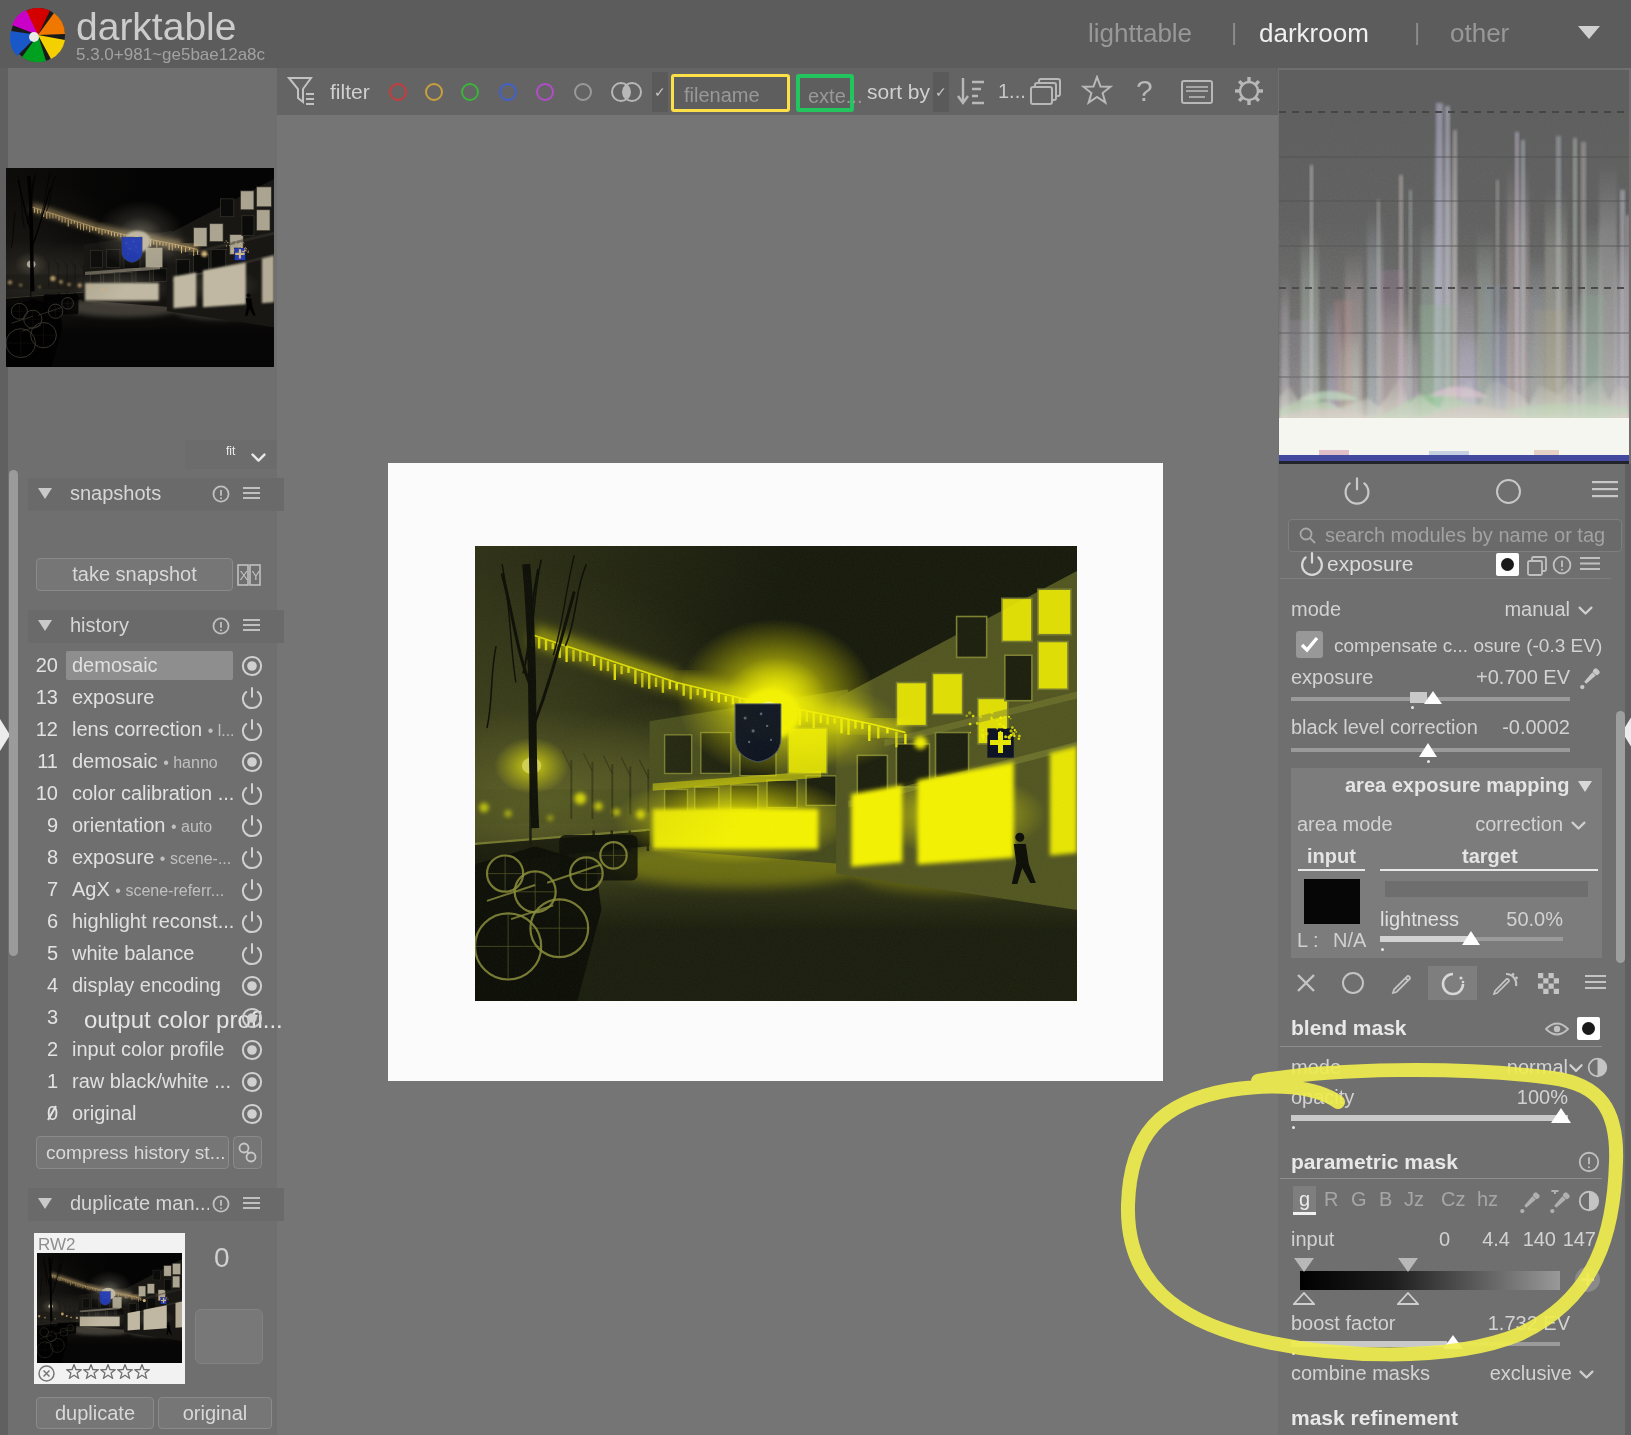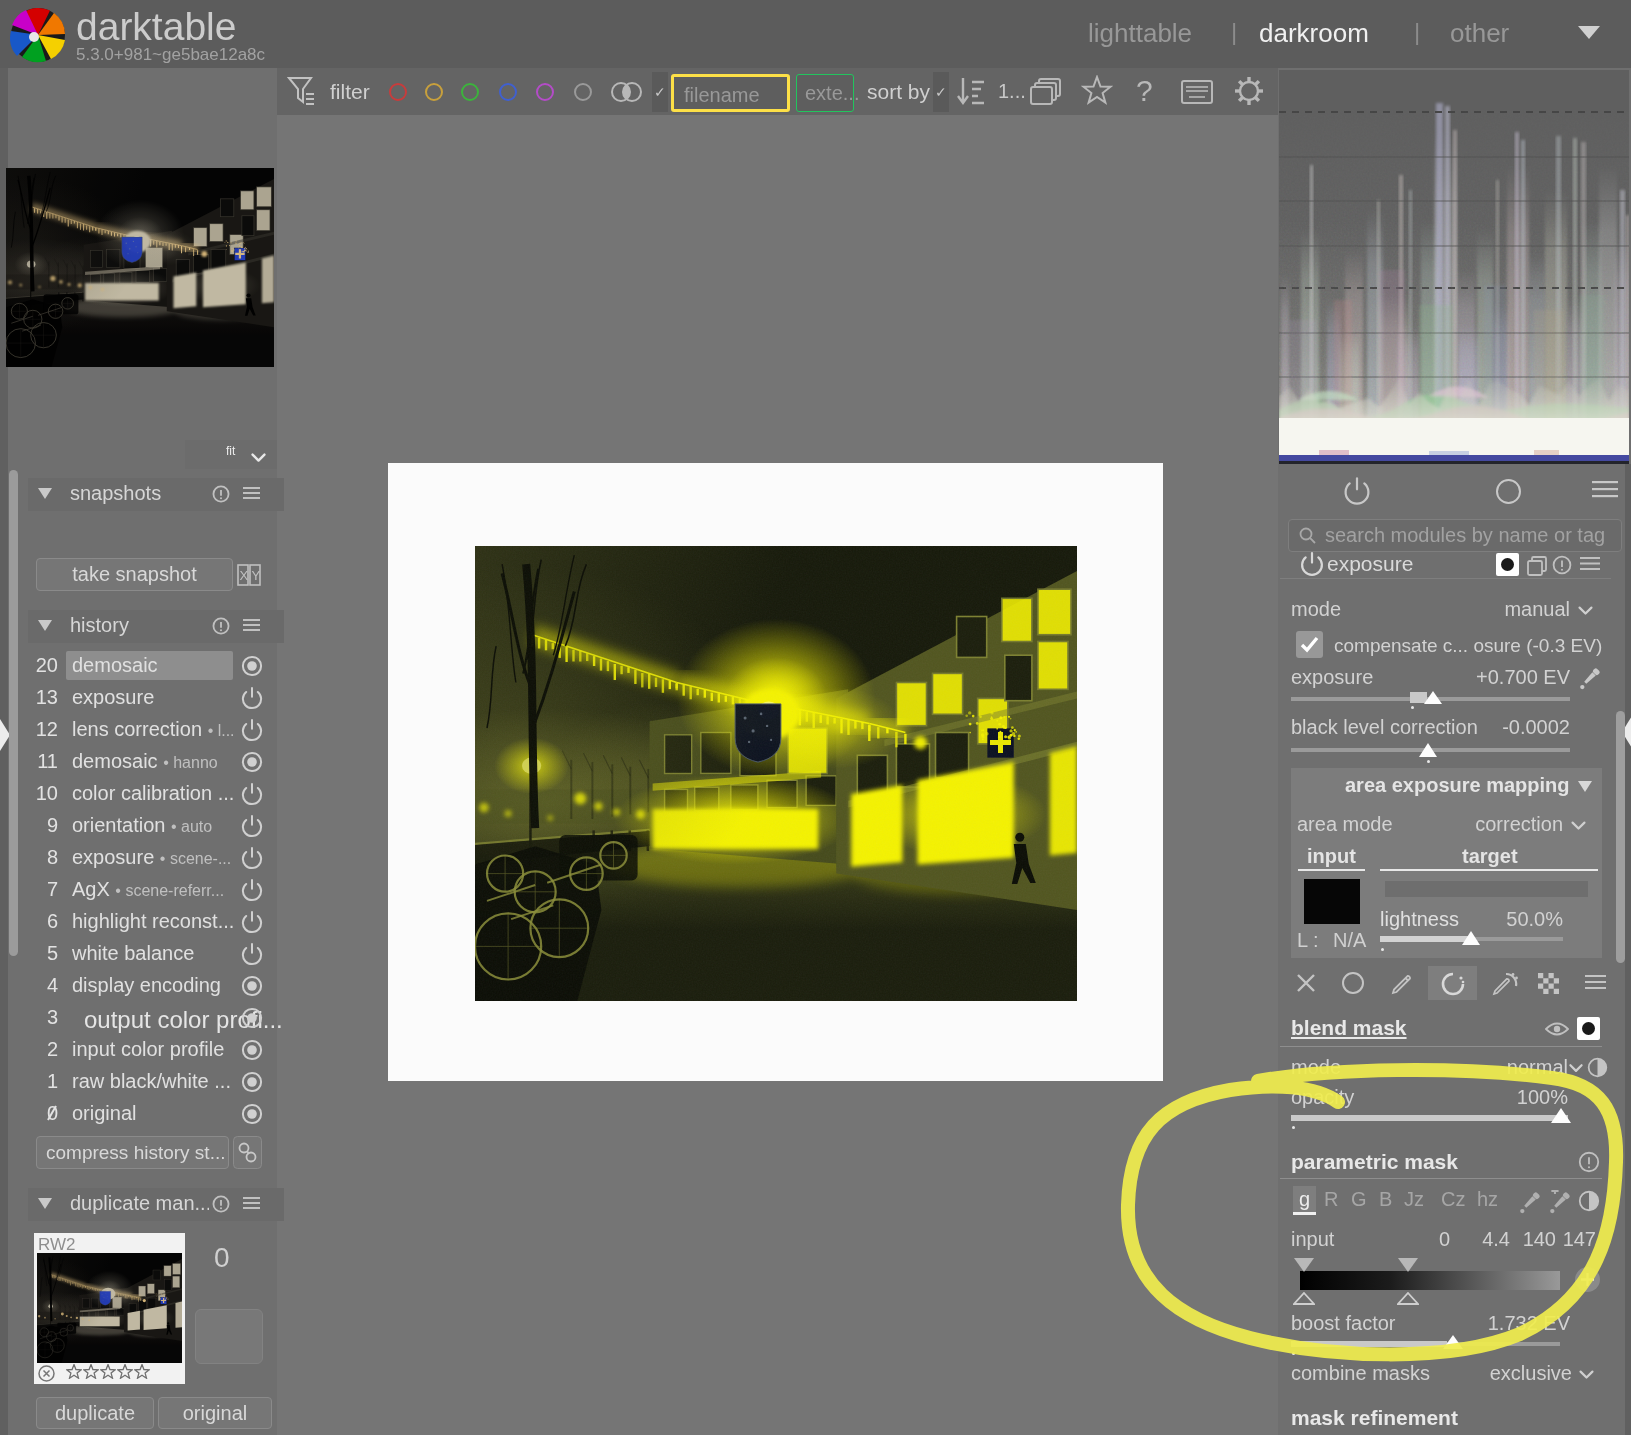--- a/index.html
+++ b/index.html
@@ -37,21 +37,21 @@
 <div class="abs" style="left:536px;top:83px;width:18px;height:18px;border:2.5px solid #b44cc8;border-radius:50%"></div>
 <div class="abs" style="left:574px;top:83px;width:18px;height:18px;border:2.5px solid #9a9a9a;border-radius:50%"></div>
 <svg class="abs" style="left:610px;top:81px" width="34" height="22" viewBox="0 0 34 22">
 <circle cx="11" cy="11" r="9" fill="none" stroke="#b8b8b8" stroke-width="2"></circle>
     <circle cx="22" cy="11" r="9" fill="none" stroke="#b8b8b8" stroke-width="2"></circle>
     <path d="M16.5 3.7 A 9 9 0 0 1 16.5 18.3 A 9 9 0 0 1 16.5 3.7 Z" fill="#b8b8b8"></path>
   </svg>
 <div class="abs" style="left:652px;top:72px;width:16px;height:40px;background:#5a5a5a"></div>
 <div class="abs" style="left:654px;top:84px;color:#c8c8c8;font-size:14px">✓</div>
 <div class="abs" style="left:671px;top:74px;width:119px;height:38px;background:#5e5e5e;border:3px solid #fde047;border-radius:3px;color:#999;font-size:20px;line-height:36px;padding-left:10px">filename</div>
-<div class="abs" style="left:796px;top:74px;width:58px;height:38px;background:#5e5e5e;border:1px solid #22c55e;border-radius:3px;color:#999;font-size:20px;line-height:36px;padding-left:8px">exte...</div>
+<div class="abs" style="left:796px;top:74px;width:58px;height:38px;background:#5e5e5e;border:4px solid #22c55e;border-radius:3px;color:#999;font-size:20px;line-height:36px;padding-left:8px">exte...</div>
 <div class="abs" style="left:867px;top:80px;color:#d0d0d0;font-size:21px">sort by</div>
 <div class="abs" style="left:933px;top:72px;width:16px;height:40px;background:#5a5a5a"></div>
 <div class="abs" style="left:935px;top:84px;color:#c8c8c8;font-size:14px">✓</div>
 <svg class="abs" style="left:956px;top:76px" width="30" height="32" viewBox="0 0 30 32">
 <path d="M7 2 L7 26 M2 20 L7 27 L12 20" fill="none" stroke="#b8b8b8" stroke-width="2.4"></path>
 <path d="M16 6 L28 6 M16 13 L25 13 M16 20 L22 20 M16 27 L28 27" stroke="#b8b8b8" stroke-width="2.4"></path>
   </svg>
 <div class="abs" style="left:998px;top:80px;color:#c8c8c8;font-size:20px">1...</div>
 <svg class="abs" style="left:1029px;top:76px" width="34" height="32" viewBox="0 0 34 32">
 <rect x="10" y="3" width="21" height="17" rx="2" fill="none" stroke="#b8b8b8" stroke-width="2"></rect>
@@ -1340,21 +1340,21 @@
     <rect y="10" width="5" height="5" fill="#c4c4c4"></rect>
     <rect x="10" y="10" width="5" height="5" fill="#c4c4c4"></rect>
     <rect x="5" y="15" width="5" height="5" fill="#c4c4c4"></rect>
     <rect x="15" y="15" width="5" height="5" fill="#c4c4c4"></rect>
   </svg>
 <svg style="position:absolute;left:1585px;top:975px" width="21" height="18.0" viewBox="0 0 21 18.0">
     <line x1="0" y1="1.0" x2="21" y2="1.0" stroke="#c4c4c4" stroke-width="2.0"></line>
     <line x1="0" y1="7.0" x2="21" y2="7.0" stroke="#c4c4c4" stroke-width="2.0"></line>
     <line x1="0" y1="13.0" x2="21" y2="13.0" stroke="#c4c4c4" stroke-width="2.0"></line>
   </svg>
-<div class="abs" style="left:1291px;top:1016px;color:#e8e8e8;font-size:21px;font-weight:bold;white-space:nowrap;text-decoration:underline;">blend mask</div>
+<div class="abs" style="left:1291px;top:1016px;color:#e8e8e8;font-size:21px;font-weight:bold;white-space:nowrap;">blend mask</div>
 <svg style="position:absolute;left:1545px;top:1021px" width="24" height="16" viewBox="0 0 24 16">
     <path d="M1 8 Q 12 -3 23 8 Q 12 19 1 8 Z" fill="none" stroke="#c0c0c0" stroke-width="1.8"></path>
     <circle cx="12" cy="8" r="3.2" fill="#c0c0c0"></circle>
   </svg>
 <div class="abs" style="left:1577px;top:1017px;width:23px;height:23px;background:#fff;border-radius:2px"></div>
 <div class="abs" style="left:1582px;top:1022px;width:13px;height:13px;background:#1a1a1a;border-radius:50%"></div>
 <div class="abs" style="left:1280px;top:1046px;width:322px;height:1px;background:#8e8e8e"></div>
 <div class="abs" style="left:1291px;top:1056px;color:#d2d2d2;font-size:20px;white-space:nowrap;">mode</div>
 <div class="abs" style="left:1268px;top:1056px;width:300px;text-align:right;color:#d2d2d2;font-size:20px;white-space:nowrap">normal</div>
 <svg style="position:absolute;left:1568px;top:1060px" width="16" height="16" viewBox="0 0 16 16">

